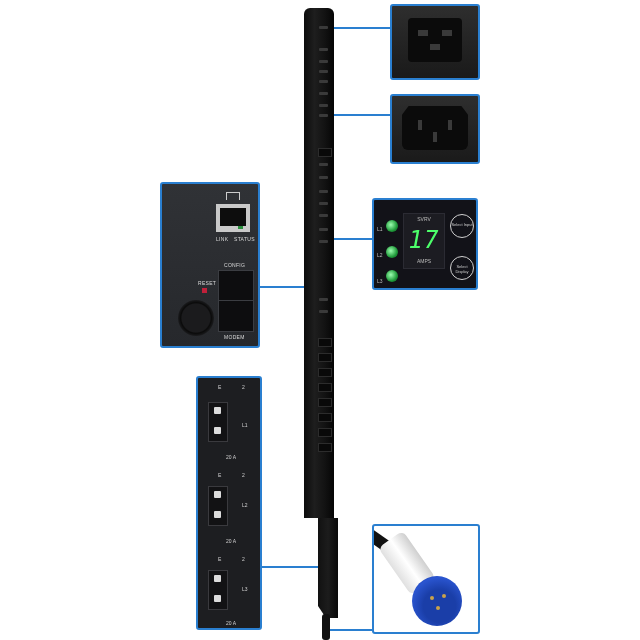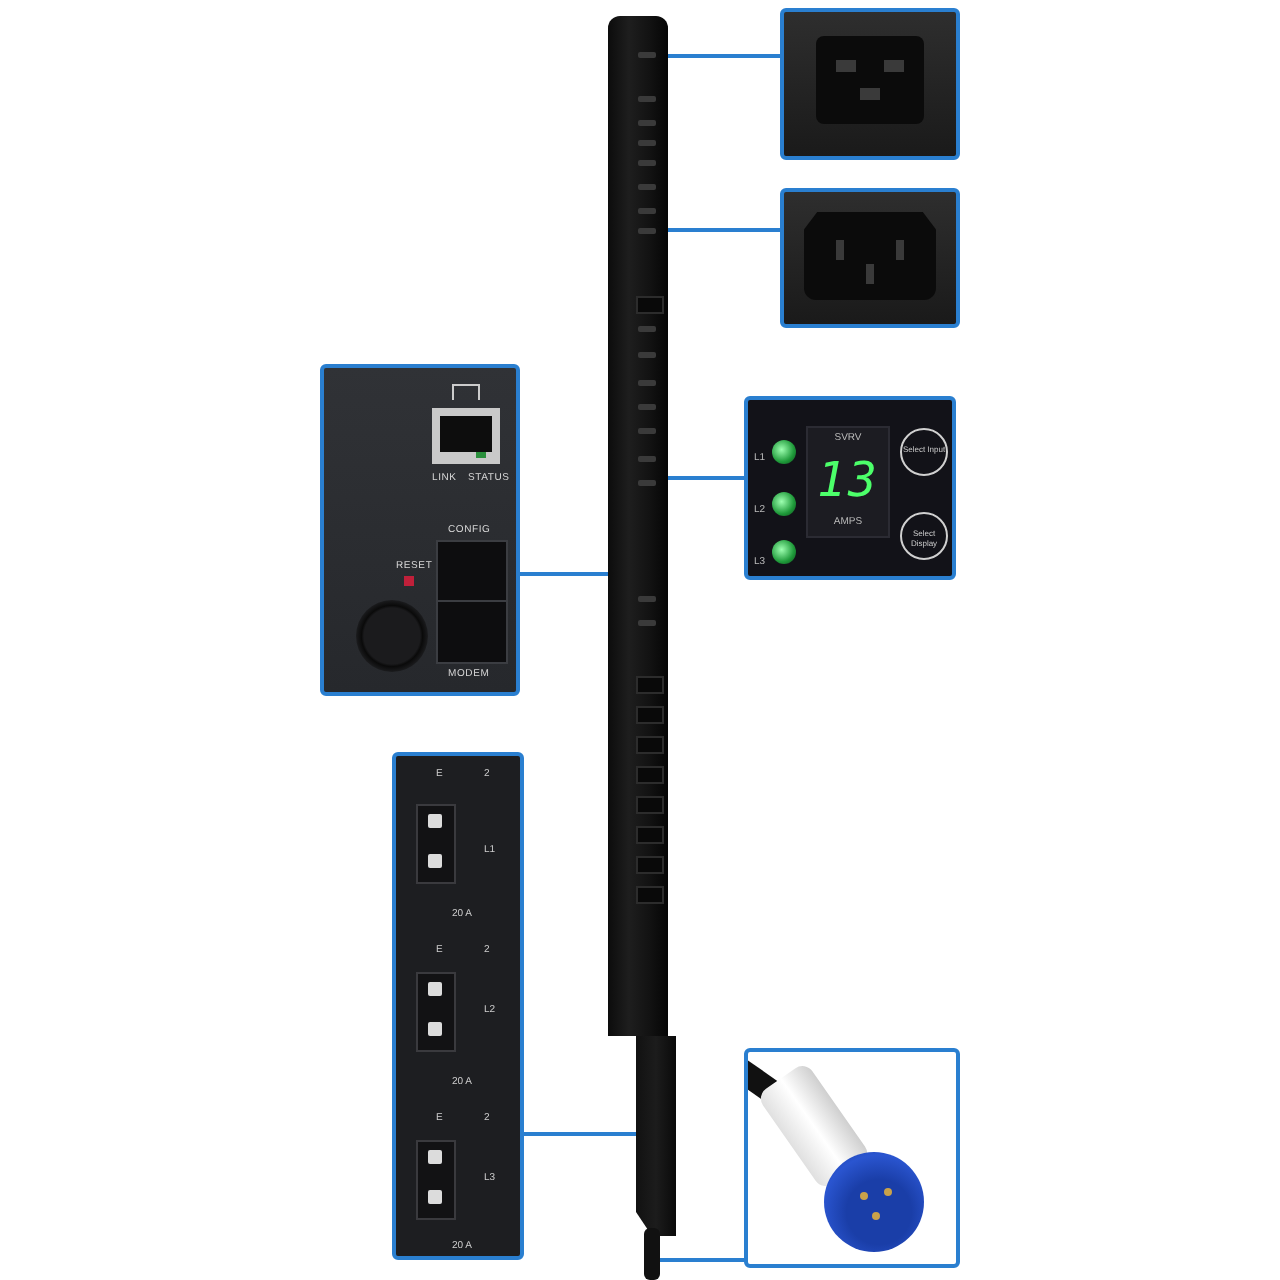--- a/index.html
+++ b/index.html
@@ -106,21 +106,21 @@
 
 <div class="panel" id="display-panel" style="left:372px;top:198px;width:106px;height:92px;">
   <div class="led" style="left:12px;top:20px;"></div>
   <span class="tiny" style="left:3px;top:26px;">L1</span>
   <div class="led" style="left:12px;top:46px;"></div>
   <span class="tiny" style="left:3px;top:52px;">L2</span>
   <div class="led" style="left:12px;top:70px;"></div>
   <span class="tiny" style="left:3px;top:78px;">L3</span>
   <div id="lcd">
     <span class="tiny" style="left:0;right:0;top:2px;text-align:center;">SVRV</span>
-    <div id="lcd-value">13</div>
+    <div id="lcd-value">17</div>
     <span class="tiny" style="left:0;right:0;top:44px;text-align:center;">AMPS</span>
   </div>
   <div class="round-btn" style="left:76px;top:14px;">
     <span>Select Input</span>
   </div>
   <div class="round-btn" style="left:76px;top:56px;">
     <span>Select Display</span>
   </div>
 </div>
 

